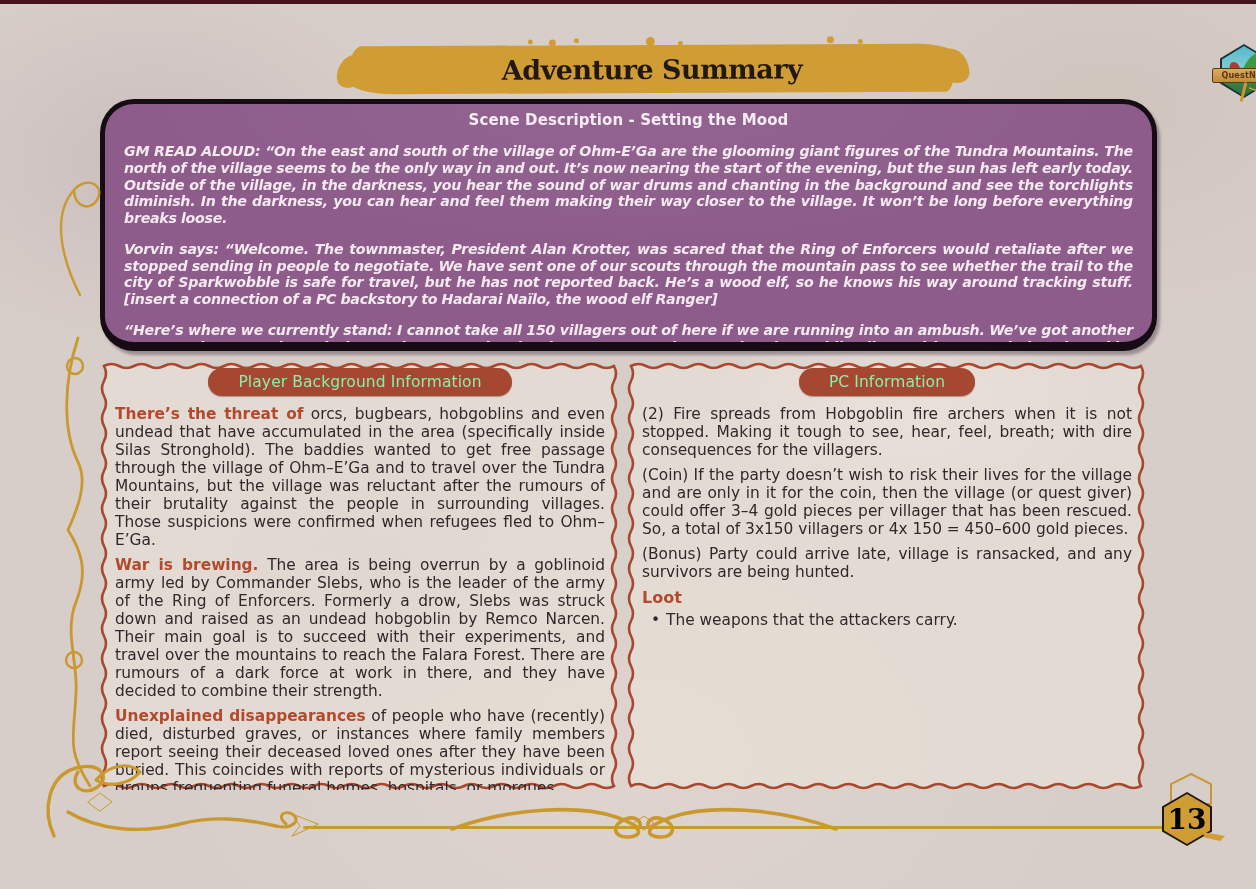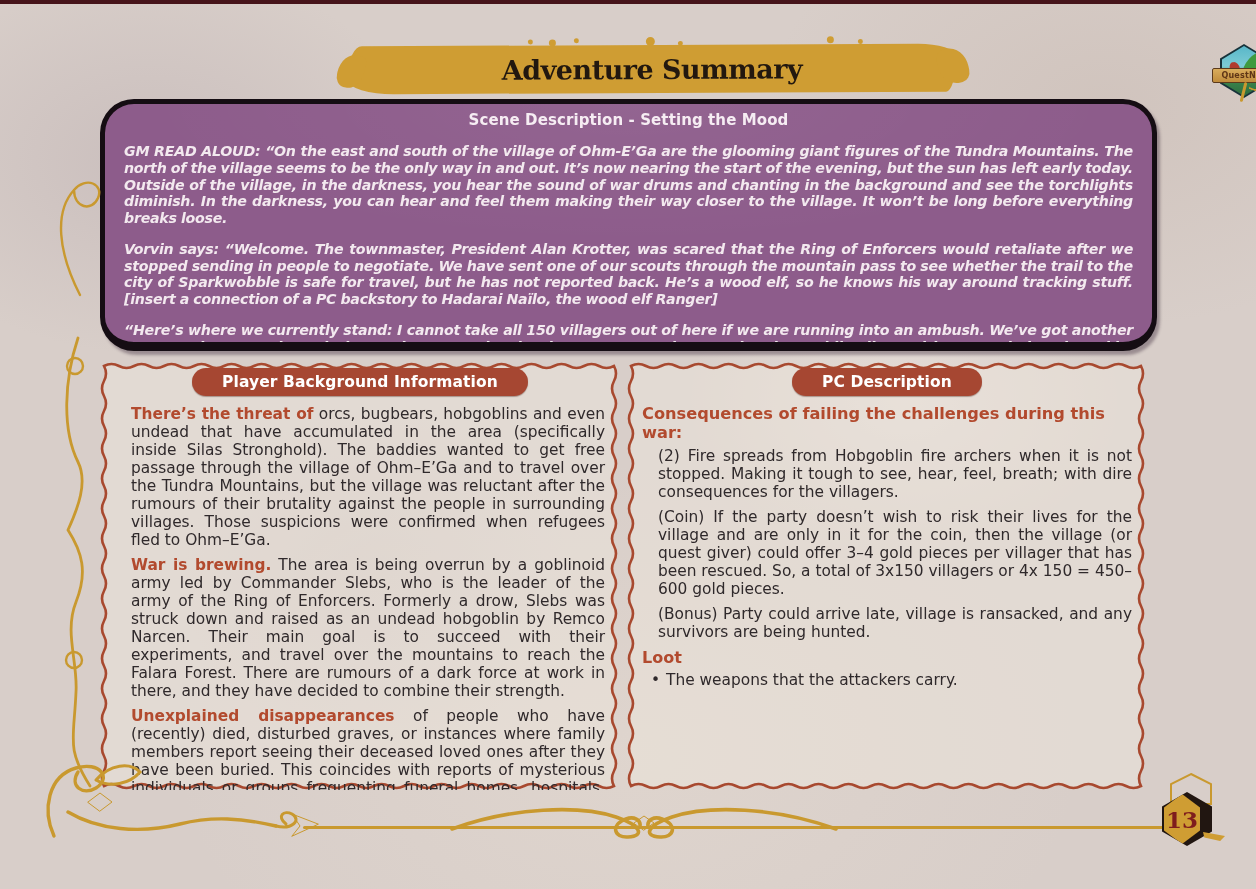--- a/index.html
+++ b/index.html
@@ -79,40 +79,40 @@
   }
 
   
   .wavy-box{position:absolute;top:362px;width:518px;height:428px;}
   .wavy-box.left{left:100px;}
   .wavy-box.right{left:627px;}
   .wavy-box svg.wavy{position:absolute;left:0;top:0;width:100%;height:100%;overflow:visible;}
   .box-content{position:relative;padding:6px 13px 6px 15px;box-sizing:border-box;height:100%;overflow:hidden;}
   .pill{
     width:max-content;margin:0 auto 9px auto;padding:5px 30px;border-radius:16px;
-    background:#a64732;color:#ffffff;font-size:15.5px;font-weight:700;letter-spacing:.1px;
+    background:#a64732;color:#86efac;font-size:15.5px;font-weight:400;letter-spacing:.1px;
     box-shadow:0 1px 1px rgba(60,20,10,.35);
   }
-  .body-par{margin:0 0 7px 16px;font-size:15.4px;line-height:1.17;text-align:justify;}
+  .body-par{margin:0 0 7px 0;font-size:15.4px;line-height:1.17;text-align:justify;}
   .lead{color:#b24a2e;font-weight:700;}
   .red-line{margin:0 0 5px 0;color:#b24a2e;font-weight:700;font-size:16.2px;line-height:1.15;}
   .loot-h{margin:2px 0 4px 0;color:#b24a2e;font-weight:700;font-size:16px;}
   .bullet{position:relative;padding-left:24px;margin:0 0 13px 0;font-size:15.4px;line-height:1.17;text-align:justify;}
   .bullet::before{content:"•";position:absolute;left:9px;top:0;color:#2f292b;}
 
   
   .gold-line{position:absolute;left:303px;top:826px;width:861px;height:3px;background:#c9992f;border-radius:2px;}
   .deco{position:absolute;pointer-events:none;}
   .deco path{fill:none;stroke:#c9992f;stroke-linecap:round;}
   .page-hex{position:absolute;left:1162px;top:792px;width:50px;height:54px;background:#211611;
     clip-path:polygon(50% 0,100% 27%,100% 73%,50% 100%,0 73%,0 27%);}
-  .page-hex .in{position:absolute;left:2px;top:2px;width:36px;height:50px;
+  .page-hex .in{position:absolute;left:2px;top:2px;width:46px;height:50px;
     clip-path:polygon(50% 0,100% 27%,100% 73%,50% 100%,0 73%,0 27%);
     background:#cf9d33;display:flex;align-items:center;justify-content:center;
-    font-family:"DejaVu Serif",serif;font-weight:700;font-size:23px;color:#7f1d1d;}
+    font-family:"DejaVu Serif",serif;font-weight:700;font-size:28px;color:#000000;}
   .hex-tail{position:absolute;left:1203px;top:832px;width:22px;height:9px;background:#cf9d33;
     clip-path:polygon(0 0,100% 45%,78% 100%,6% 60%);}
 </style>
 </head>
 <body>
 
 <div class="page">
   <div class="top-edge"></div>
 
   <div class="banner">
@@ -156,22 +156,21 @@
       </p>
 
     </div>
   </div>
 
   <div class="wavy-box right">
     <svg class="wavy" viewBox="0 0 518 428">
         <path class="wavy-path" fill="rgba(235,227,218,0.55)" stroke="#a8492f" stroke-width="2.6" d="M 4 4 q 7.5 -4 15 0 q 7.5 4 15 0 q 7.5 -4 15 0 q 7.5 4 15 0 q 7.5 -4 15 0 q 7.5 4 15 0 q 7.5 -4 15 0 q 7.5 4 15 0 q 7.5 -4 15 0 q 7.5 4 15 0 q 7.5 -4 15 0 q 7.5 4 15 0 q 7.5 -4 15 0 q 7.5 4 15 0 q 7.5 -4 15 0 q 7.5 4 15 0 q 7.5 -4 15 0 q 7.5 4 15 0 q 7.5 -4 15 0 q 7.5 4 15 0 q 7.5 -4 15 0 q 7.5 4 15 0 q 7.5 -4 15 0 q 7.5 4 15 0 q 7.5 -4 15 0 q 7.5 4 15 0 q 7.5 -4 15 0 q 7.5 4 15 0 q 7.5 -4 15 0 q 7.5 4 15 0 q 7.5 -4 15 0 q 7.5 4 15 0 q 7.5 -4 15 0 q 7.5 4 15 0 L 514 4 q 4 7.5 0 15 q -4 7.5 0 15 q 4 7.5 0 15 q -4 7.5 0 15 q 4 7.5 0 15 q -4 7.5 0 15 q 4 7.5 0 15 q -4 7.5 0 15 q 4 7.5 0 15 q -4 7.5 0 15 q 4 7.5 0 15 q -4 7.5 0 15 q 4 7.5 0 15 q -4 7.5 0 15 q 4 7.5 0 15 q -4 7.5 0 15 q 4 7.5 0 15 q -4 7.5 0 15 q 4 7.5 0 15 q -4 7.5 0 15 q 4 7.5 0 15 q -4 7.5 0 15 q 4 7.5 0 15 q -4 7.5 0 15 q 4 7.5 0 15 q -4 7.5 0 15 q 4 7.5 0 15 q -4 7.5 0 15 L 514 424 q -7.5 4 -15 0 q -7.5 -4 -15 0 q -7.5 4 -15 0 q -7.5 -4 -15 0 q -7.5 4 -15 0 q -7.5 -4 -15 0 q -7.5 4 -15 0 q -7.5 -4 -15 0 q -7.5 4 -15 0 q -7.5 -4 -15 0 q -7.5 4 -15 0 q -7.5 -4 -15 0 q -7.5 4 -15 0 q -7.5 -4 -15 0 q -7.5 4 -15 0 q -7.5 -4 -15 0 q -7.5 4 -15 0 q -7.5 -4 -15 0 q -7.5 4 -15 0 q -7.5 -4 -15 0 q -7.5 4 -15 0 q -7.5 -4 -15 0 q -7.5 4 -15 0 q -7.5 -4 -15 0 q -7.5 4 -15 0 q -7.5 -4 -15 0 q -7.5 4 -15 0 q -7.5 -4 -15 0 q -7.5 4 -15 0 q -7.5 -4 -15 0 q -7.5 4 -15 0 q -7.5 -4 -15 0 q -7.5 4 -15 0 q -7.5 -4 -15 0 L 4 424 q -4 -7.5 0 -15 q 4 -7.5 0 -15 q -4 -7.5 0 -15 q 4 -7.5 0 -15 q -4 -7.5 0 -15 q 4 -7.5 0 -15 q -4 -7.5 0 -15 q 4 -7.5 0 -15 q -4 -7.5 0 -15 q 4 -7.5 0 -15 q -4 -7.5 0 -15 q 4 -7.5 0 -15 q -4 -7.5 0 -15 q 4 -7.5 0 -15 q -4 -7.5 0 -15 q 4 -7.5 0 -15 q -4 -7.5 0 -15 q 4 -7.5 0 -15 q -4 -7.5 0 -15 q 4 -7.5 0 -15 q -4 -7.5 0 -15 q 4 -7.5 0 -15 q -4 -7.5 0 -15 q 4 -7.5 0 -15 q -4 -7.5 0 -15 q 4 -7.5 0 -15 q -4 -7.5 0 -15 q 4 -7.5 0 -15 Z"></path>
       </svg>
     <div class="box-content">
-      <div class="pill">PC Description</div>
-      <p class="red-line">Consequences of failing the challenges during this war:</p>
+      <div class="pill">PC Information</div>
       <p class="body-par">(2) Fire spreads from Hobgoblin fire archers when it is not stopped. Making it tough to see, hear, feel, breath; with dire consequences for the villagers.</p>
       <p class="body-par">(Coin) If the party doesn’t wish to risk their lives for the village and are only in it for the coin, then the village (or quest giver) could offer 3–4 gold pieces per villager that has been rescued. So, a total of 3x150 villagers or 4x 150 = 450–600 gold pieces.</p>
       <p class="body-par">(Bonus) Party could arrive late, village is ransacked, and any survivors are being hunted.</p>
       <p class="loot-h">Loot</p>
       <div class="bullet">The weapons that the attackers carry.</div>
 
     </div>
   </div>
 
   <svg class="deco" style="left:28px;top:100px;" width="92" height="688" viewBox="0 0 92 688">

